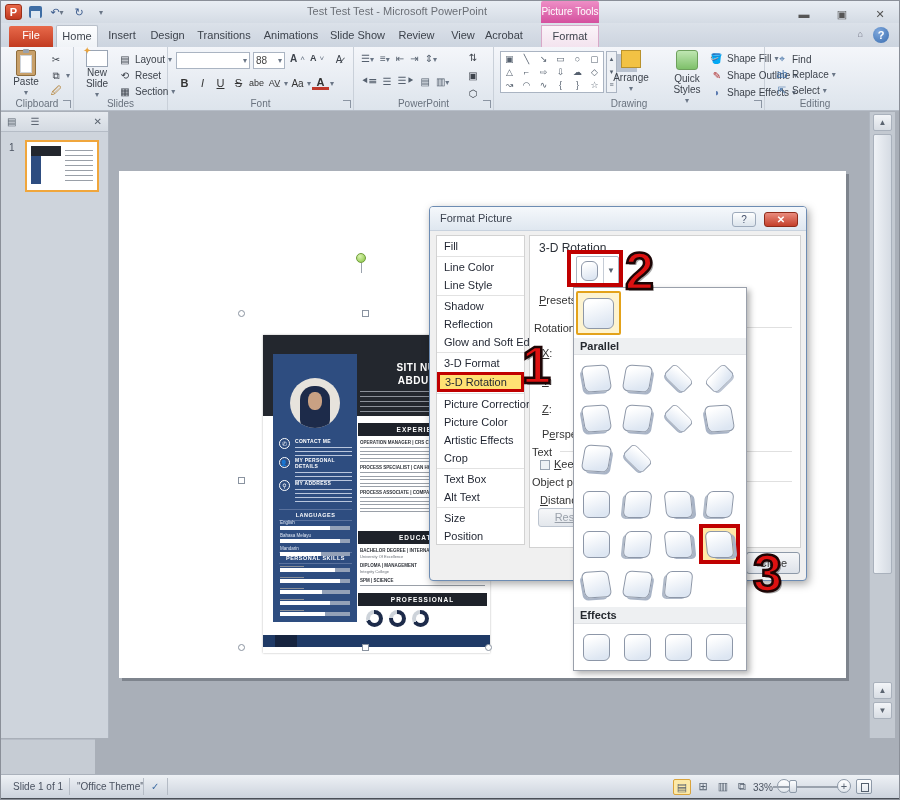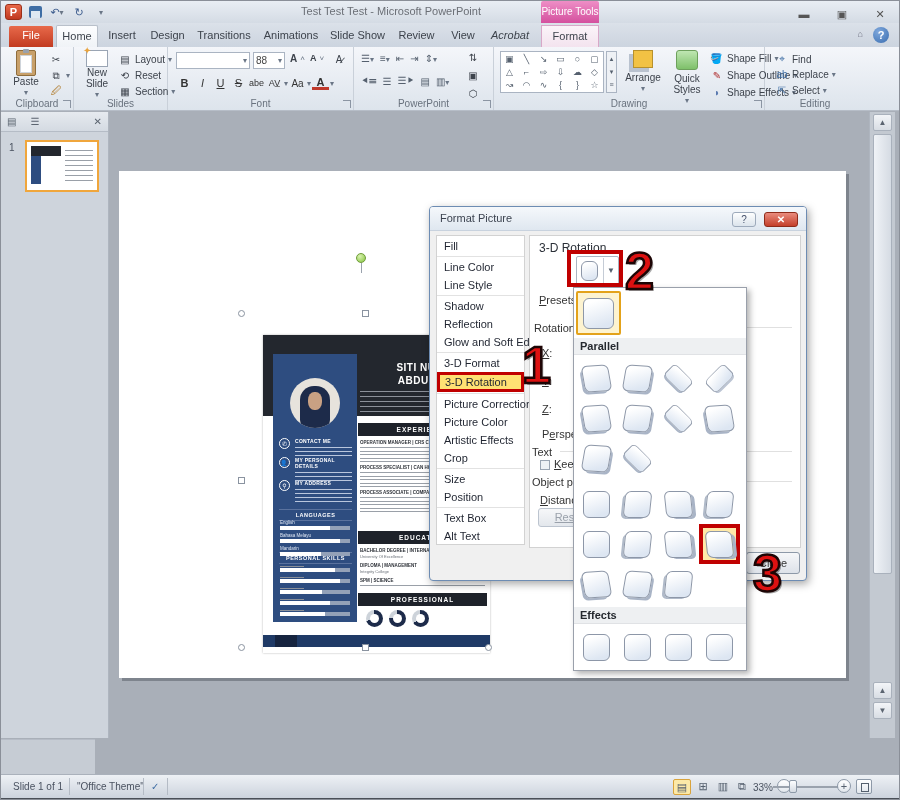--- a/index.html
+++ b/index.html
@@ -8,21 +8,21 @@
   #app { position:relative; width:900px; height:800px; background:#a9afb8; border:1px solid #8a8f98; overflow:hidden; }
   .abs { position:absolute; }
 
   
   #titlebar { left:0; top:0; width:100%; height:22px; background:linear-gradient(#e9eef4,#d4dbe4); }
   #qat { left:4px; top:2px; height:18px; display:flex; align-items:center; gap:4px; }
   .qat-btn { width:18px; height:16px; display:flex; align-items:center; justify-content:center; font-size:11px; color:#3a5a8c; }
   #ppt-logo { width:17px; height:16px; background:linear-gradient(#e8694a,#c0391f); color:#fff; border-radius:3px; font-weight:bold; font-size:11px; display:flex; align-items:center; justify-content:center; border:1px solid #9c2f18; }
   #save-ic { width:13px; height:12px; background:#3f6ea5; border-radius:2px; position:relative; }
   #save-ic:before { content:""; position:absolute; left:2px; top:5px; right:2px; bottom:0; background:#dfe8f2; }
-  #win-title { top:4px; left:10px; width:760px; text-align:center; color:#6b6f76; font-size:11px; }
+  #win-title { top:4px; left:16px; width:760px; text-align:center; color:#6b6f76; font-size:11px; }
   #win-btns { right:8px; top:6px; display:flex; gap:16px; color:#555; font-size:11px; }
   .win-btn { width:22px; height:14px; display:flex; align-items:center; justify-content:center; }
 
   
   #tabstrip { left:0; top:22px; width:100%; height:24px; background:linear-gradient(#dbe1e9,#ccd4df); }
   .tab { position:absolute; top:2px; height:22px; padding:4px 12px 0; color:#3d434c; font-size:11px; }
   .tab.active { background:linear-gradient(#fdfeff,#f0f3f7); border:1px solid #b9c0ca; border-bottom:none; border-radius:2px 2px 0 0; }
   .tab.file { background:linear-gradient(#e8694a,#c0391f); color:#fff; border-radius:2px 2px 0 0; top:3px; padding:3px 14px 0; }
   .tab.contextual { background:linear-gradient(#fbf4f9,#f3e3ee); border:1px solid #d8a8c8; border-bottom:none; }
   #pt-header { left:540px; top:0px; width:58px; height:22px; background:linear-gradient(#ee8ec6,#d4509e); color:#fff; font-size:10px; text-align:center; padding-top:5px; border-radius:2px 2px 0 0; }
@@ -183,21 +183,21 @@
   <div class="abs" id="tabstrip">
       <div class="tab file" style="left: 8px; width: 44px; text-align: center; padding: 3px 0px 0px;">File</div>
       <div class="tab active" style="left: 55px; width: 42px; text-align: center; padding: 4px 0px 0px;">Home</div>
       <div class="tab" style="left: 100px; width: 42px; text-align: center; padding: 4px 0px 0px;">Insert</div>
       <div class="tab" style="left: 144px; width: 45px; text-align: center; padding: 4px 0px 0px;">Design</div>
       <div class="tab" style="left: 191px; width: 64px; text-align: center; padding: 4px 0px 0px;">Transitions</div>
       <div class="tab" style="left: 258px; width: 64px; text-align: center; padding: 4px 0px 0px;">Animations</div>
       <div class="tab" style="left: 325px; width: 63px; text-align: center; padding: 4px 0px 0px;">Slide Show</div>
       <div class="tab" style="left: 391px; width: 49px; text-align: center; padding: 4px 0px 0px;">Review</div>
       <div class="tab" style="left: 443px; width: 38px; text-align: center; padding: 4px 0px 0px;">View</div>
-      <div class="tab" style="left: 484px; width: 50px; text-align: center; padding: 4px 0px 0px; font-style: italic;">Acrobat</div>
+      <div class="tab" style="left: 484px; width: 50px; text-align: left; padding: 4px 0px 0px;">Acrobat</div>
       <div class="tab contextual" style="left: 540px; width: 58px; text-align: center; padding: 4px 0px 0px;">Format</div>
     </div>
   <div class="abs" id="ribbon-collapse">⌂</div>
   <div class="abs" id="help-btn">?</div>
 
   <div class="abs" id="ribbon">
     <div class="rgroup" style="left:0;width:73px;">
       <div class="bigbtn" style="left:6px;top:3px;width:38px;">
         <span class="clip-ic"></span>
         <span>Paste</span>
@@ -326,21 +326,21 @@
           <span>☁</span>
           <span>◇</span>
         <span>↝</span>
           <span>◠</span>
           <span>∿</span>
           <span>{</span>
           <span>}</span>
           <span>☆</span>
       </div>
       <div class="abs" style="left:112px;top:4px;width:11px;height:42px;border:1px solid #aab4c2;background:#eef1f5;font-size:7px;color:#55606e;text-align:center;line-height:13px;">▴<br>▾<br>≡</div>
-      <div class="bigbtn" style="left:128px;top:3px;width:42px;text-align:right;">
+      <div class="bigbtn" style="left:116px;top:3px;width:42px;text-align:right;">
         <span style="width:20px;height:18px;background:#f2c244;border:1px solid #b8912c;box-shadow:-4px 4px 0 #b9c2cf;"></span>
         <span style="margin-top:4px;">Arrange</span>
           <span class="caret">▾</span>
       </div>
       <div class="bigbtn" style="left:172px;top:3px;width:42px;">
         <span class="qs-ic"></span>
         <span style="margin-top:3px;white-space:pre-line;">Quick Styles</span>
           <span class="caret">▾</span>
       </div>
       <div class="smallrow" style="left:216px;top:5px;">
@@ -541,26 +541,26 @@
           <div class="nav-item">3-D Format</div>
           <div class="nav-item selected">3-D Rotation</div>
         </div>
         <div class="nav-group">
           <div class="nav-item">Picture Corrections</div>
           <div class="nav-item">Picture Color</div>
           <div class="nav-item">Artistic Effects</div>
           <div class="nav-item">Crop</div>
         </div>
         <div class="nav-group">
+          <div class="nav-item">Text Box</div>
+          <div class="nav-item">Alt Text</div>
+        </div>
+        <div class="nav-group">
           <div class="nav-item">Size</div>
           <div class="nav-item">Position</div>
-        </div>
-        <div class="nav-group">
-          <div class="nav-item">Text Box</div>
-          <div class="nav-item">Alt Text</div>
         </div>
       </div>
     <div id="dlg-panel">
       <div id="panel-title">3-D Rotation</div>
       <div id="presets-row" style="top:58px;"><u>P</u>resets:</div>
       <div class="plabel" style="left:4px;top:86px;">Rotation</div>
       <div class="plabel" style="left:12px;top:111px;"><u>X</u>:</div>
       <div class="plabel" style="left:12px;top:139px;"><u>Y</u>:</div>
       <div class="plabel" style="left:12px;top:167px;"><u>Z</u>:</div>
       <div class="plabel" style="left:12px;top:192px;">P<u>e</u>rspective:</div>

